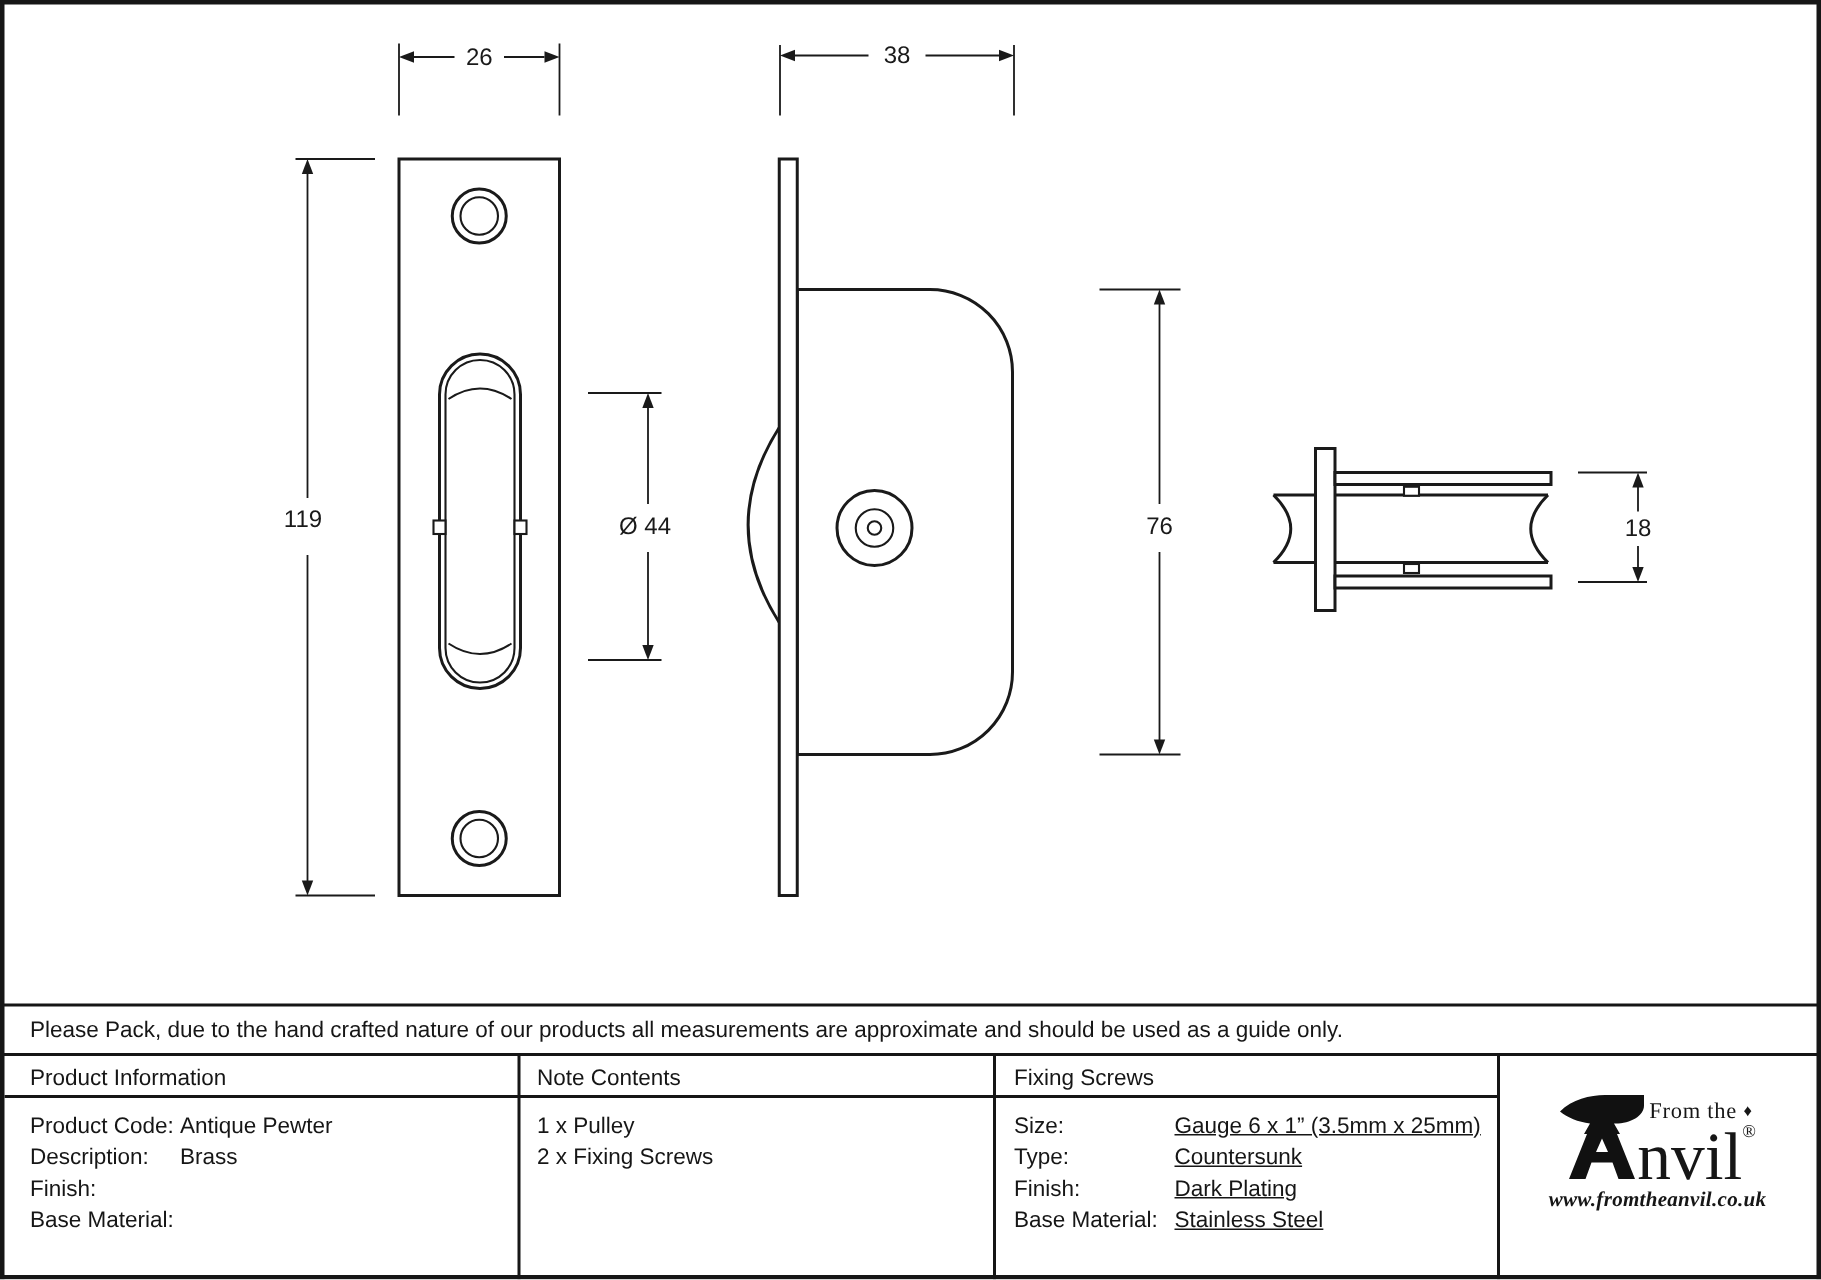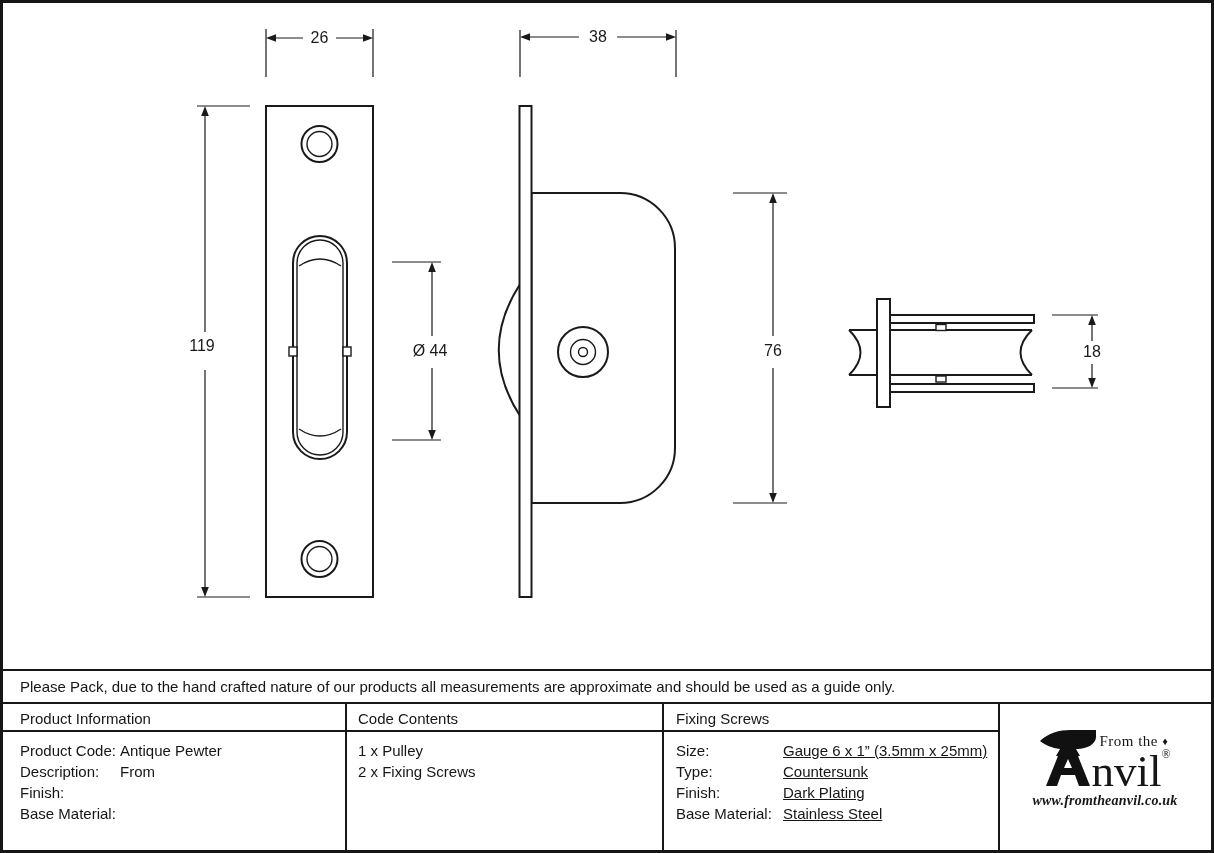--- a/index.html
+++ b/index.html
@@ -126,32 +126,32 @@
   <div class="line" style="left:0;top:669px;width:1214px;height:2px;"></div>
   <div class="line" style="left:0;top:702px;width:1214px;height:2px;"></div>
   <div class="line" style="left:3px;top:730px;width:996px;height:2px;"></div>
   <div class="line" style="left:345px;top:702px;width:2px;height:151px;"></div>
   <div class="line" style="left:662px;top:702px;width:2px;height:151px;"></div>
   <div class="line" style="left:998px;top:702px;width:2px;height:151px;"></div>
 
   <div class="note-text">Please Pack, due to the hand crafted nature of our products all measurements are approximate and should be used as a guide only.</div>
 
   <div class="th" style="left:20px;">Product Information</div>
-  <div class="th" style="left:358px;">Code Contents</div>
+  <div class="th" style="left:358px;">Note Contents</div>
   <div class="th" style="left:676px;">Fixing Screws</div>
 
   <div class="col" style="left:20px;">
     <div>Product Code:</div>
     <div>Description:</div>
     <div>Finish:</div>
     <div>Base Material:</div>
   </div>
   <div class="col" style="left:120px;">
     <div>Antique Pewter</div>
-    <div>From</div>
+    <div>Brass</div>
   </div>
 
   <div class="col" style="left:358px;">
     <div>1 x Pulley</div>
     <div>2 x Fixing Screws</div>
   </div>
 
   <div class="col" style="left:676px;">
     <div>Size:</div>
     <div>Type:</div>

